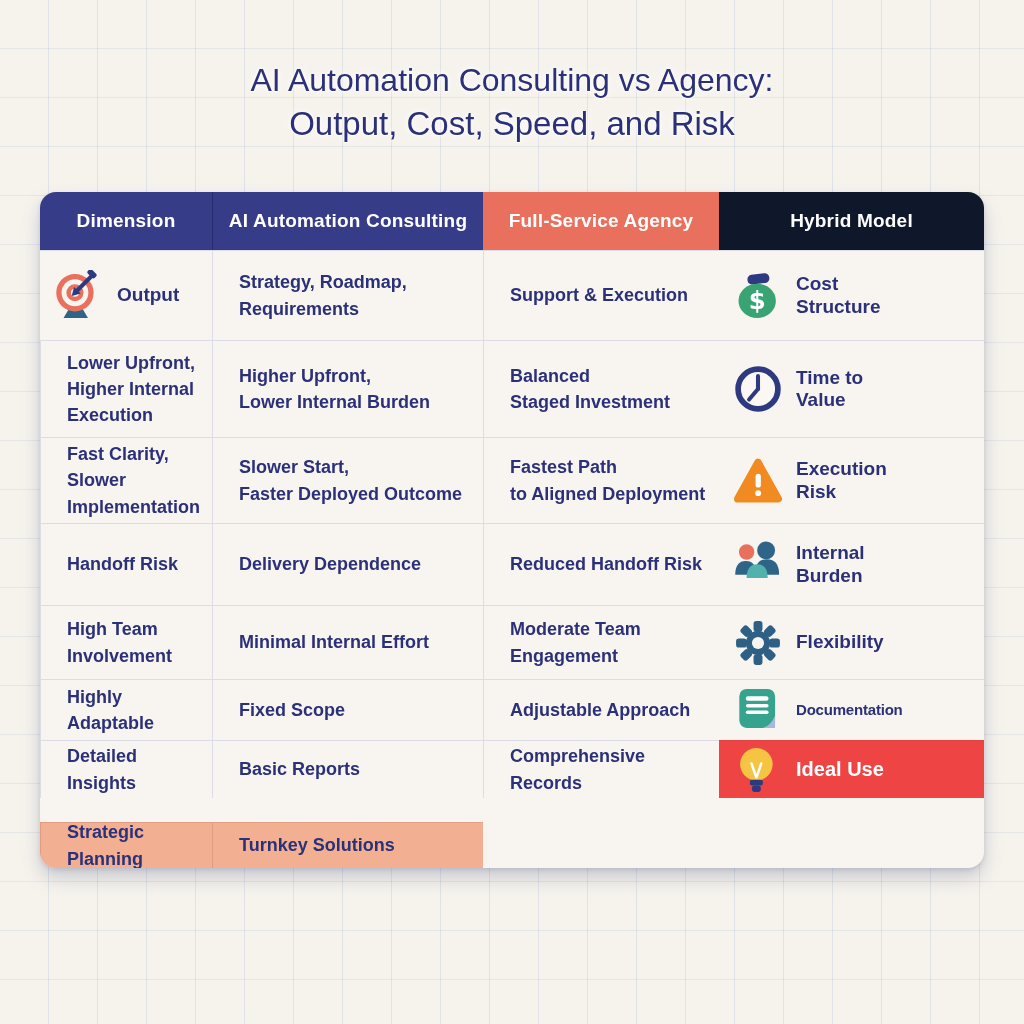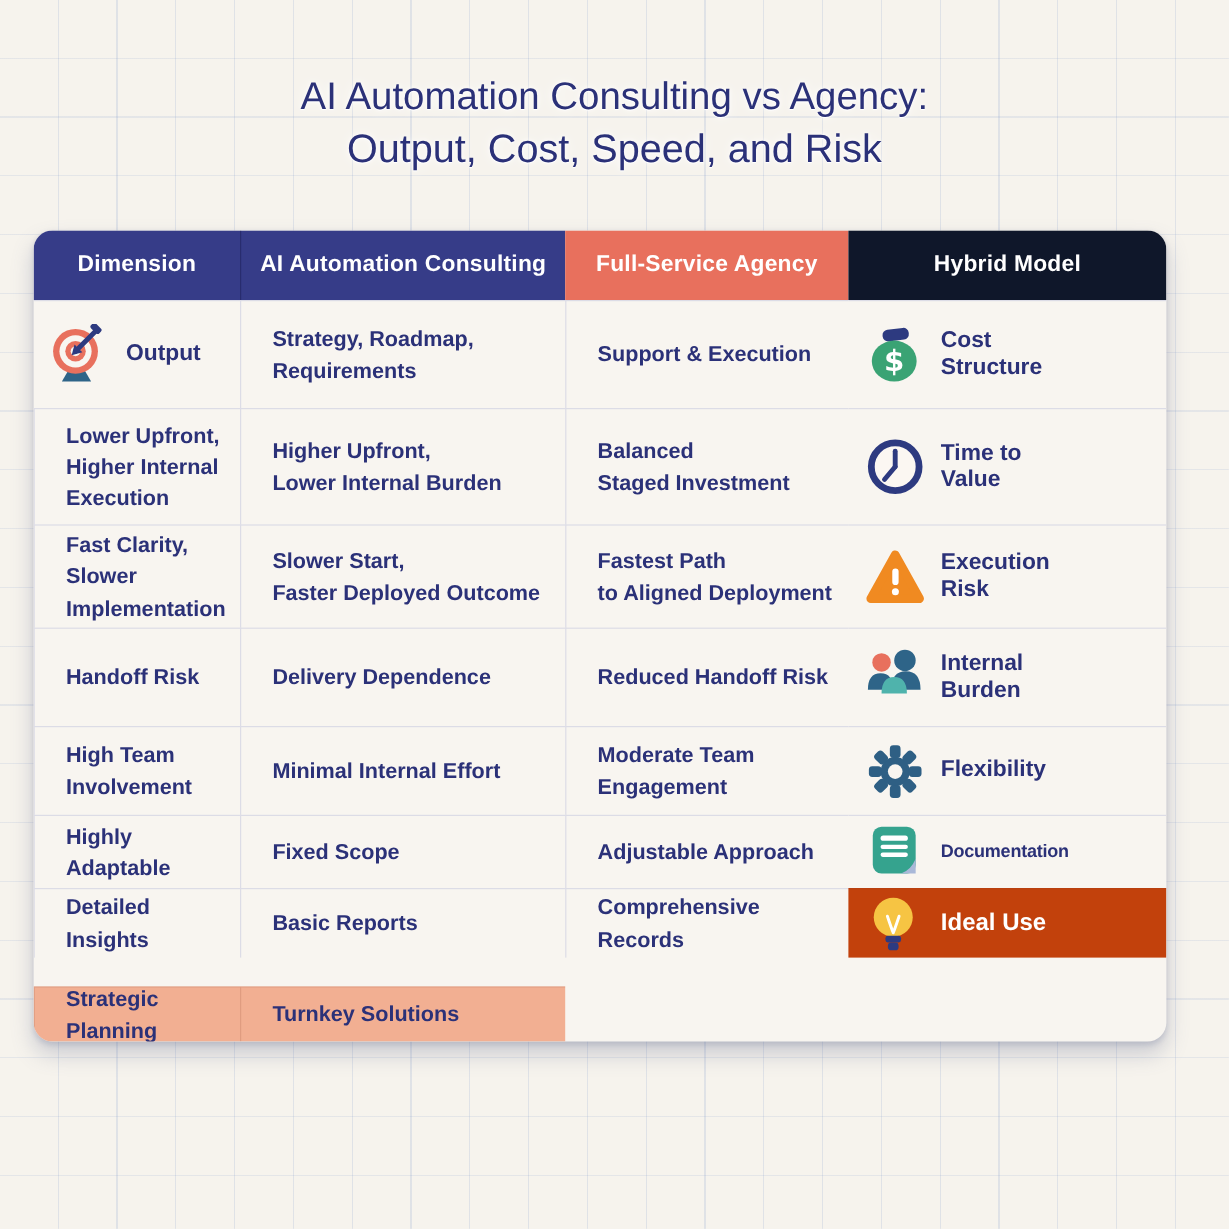--- a/index.html
+++ b/index.html
@@ -12,21 +12,21 @@
       repeating-linear-gradient(180deg, transparent 0 48px, rgba(120,148,200,0.14) 48px 49px);
   }
   .title{
     position:absolute;top:58px;left:0;width:1024px;text-align:center;
     color:#2b3178;font-weight:normal;line-height:44px;
     text-shadow:0 1px 0 #fff,0 0 12px rgba(255,255,255,0.9),0 0 4px rgba(255,255,255,0.9);
   }
   .title .l1{font-size:32px;display:block;}
   .title .l2{font-size:33px;display:block;}
   .table{
-    position:absolute;left:28px;top:192px;width:944px;height:676px;
+    position:absolute;left:40px;top:192px;width:944px;height:676px;
     background:#f8f5f0;border-radius:16px;overflow:hidden;
     box-shadow:0 10px 18px rgba(90,100,140,0.28), 0 2px 4px rgba(90,100,140,0.18);
     display:grid;
     grid-template-columns:172px 271px 236px 265px;
     grid-template-rows:58px 90px 97px 86px 82px 74px 61px 58px 70px;
   }
   .hcell{
     display:flex;align-items:center;justify-content:center;
     color:#ffffff;font-weight:bold;font-size:19px;letter-spacing:0.2px;
   }
@@ -36,21 +36,21 @@
   .h-div{border-left:1px solid rgba(10,10,50,0.30);}
   .cell{display:flex;align-items:center;color:#2b3178;}
   .bt{border-top:1px solid #dcdce6;}
   .bl{border-left:1px solid #dcdce6;}
   .dim{padding-left:13px;gap:12px;}
   .icon{width:52px;height:52px;flex:0 0 52px;display:block;}
   .icon svg{width:52px;height:52px;display:block;}
   .dim-label{font-weight:bold;font-size:19px;line-height:1.18;white-space:pre-line;}
   .dim-label.small{font-size:15px;letter-spacing:-0.2px;}
   .val{padding-left:26px;padding-right:8px;font-weight:bold;font-size:18px;line-height:1.45;white-space:pre-line;}
-  .r8-dim{background:#c2410c;}
+  .r8-dim{background:#ef4444;}
   .r8-dim .dim-label{color:#ffffff;font-size:20px;}
   .r8-val{background:#f2af92;}
   .r8-bt{border-top:1px solid rgba(120,50,30,0.12);}
   .r8-bl{border-left:1px solid rgba(120,50,30,0.15);margin-top:24px;}
 </style>
 </head>
 <body>
 
 <div class="title">
   <span class="l1">AI Automation Consulting vs Agency:</span>

